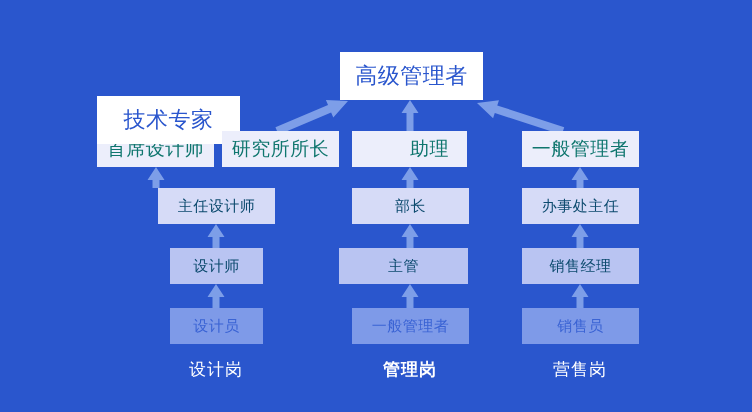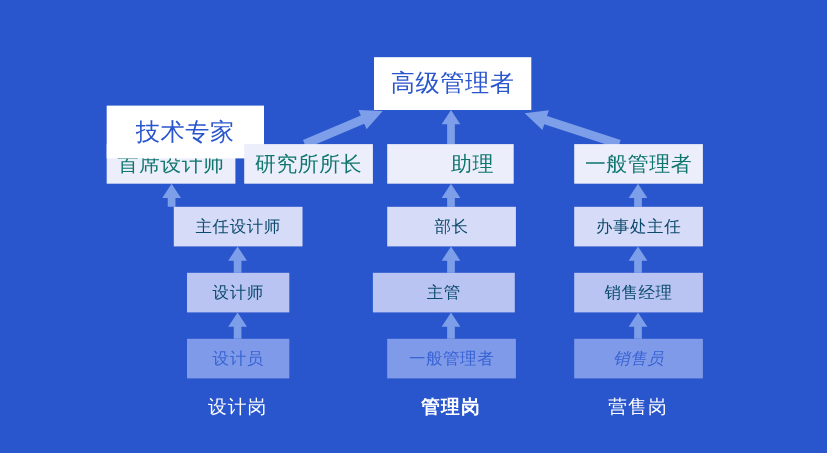--- a/index.html
+++ b/index.html
@@ -112,21 +112,21 @@
       <div class="node lvl-2" style="left: 170px; top: 248px; width: 93px; height: 36px;">设计师</div>
       <div class="node lvl-3" style="left: 158px; top: 188px; width: 117px; height: 36px;">主任设计师</div>
       <div class="node lvl-4" style="left: 97px; top: 131px; width: 117px; height: 36px;">首席设计师</div>
       <div class="node lvl-top" style="left: 97px; top: 52px; width: 143px; height: 48px; margin-top: 44px;">技术专家</div>
       <div class="node lvl-4" style="left: 222px; top: 131px; width: 117px; height: 36px;">研究所所长</div>
       <div class="node lvl-1" style="left: 352px; top: 308px; width: 117px; height: 36px;">一般管理者</div>
       <div class="node lvl-2" style="left: 339px; top: 248px; width: 129px; height: 36px;">主管</div>
       <div class="node lvl-3" style="left: 352px; top: 188px; width: 117px; height: 36px;">部长</div>
       <div class="node lvl-4" style="left: 352px; top: 131px; width: 115px; height: 36px; padding-left: 40px;">助理</div>
       <div class="node lvl-top" style="left: 340px; top: 52px; width: 143px; height: 48px;">高级管理者</div>
-      <div class="node lvl-1" style="left: 522px; top: 308px; width: 117px; height: 36px; font-style: italic;">销售员</div>
+      <div class="node lvl-1" style="left: 522px; top: 308px; width: 117px; height: 36px;">销售员</div>
       <div class="node lvl-2" style="left: 522px; top: 248px; width: 117px; height: 36px;">销售经理</div>
       <div class="node lvl-3" style="left: 522px; top: 188px; width: 117px; height: 36px;">办事处主任</div>
       <div class="node lvl-4" style="left: 522px; top: 131px; width: 117px; height: 36px;">一般管理者</div>
     </div>
   <div id="label-layer">
       <div class="track-label" style="left: 156px; top: 358px; width: 120px;">设计岗</div>
       <div class="track-label" style="left: 350px; top: 358px; width: 120px; font-weight: bold;">管理岗</div>
       <div class="track-label" style="left: 520px; top: 358px; width: 120px;">营售岗</div>
     </div>
 

